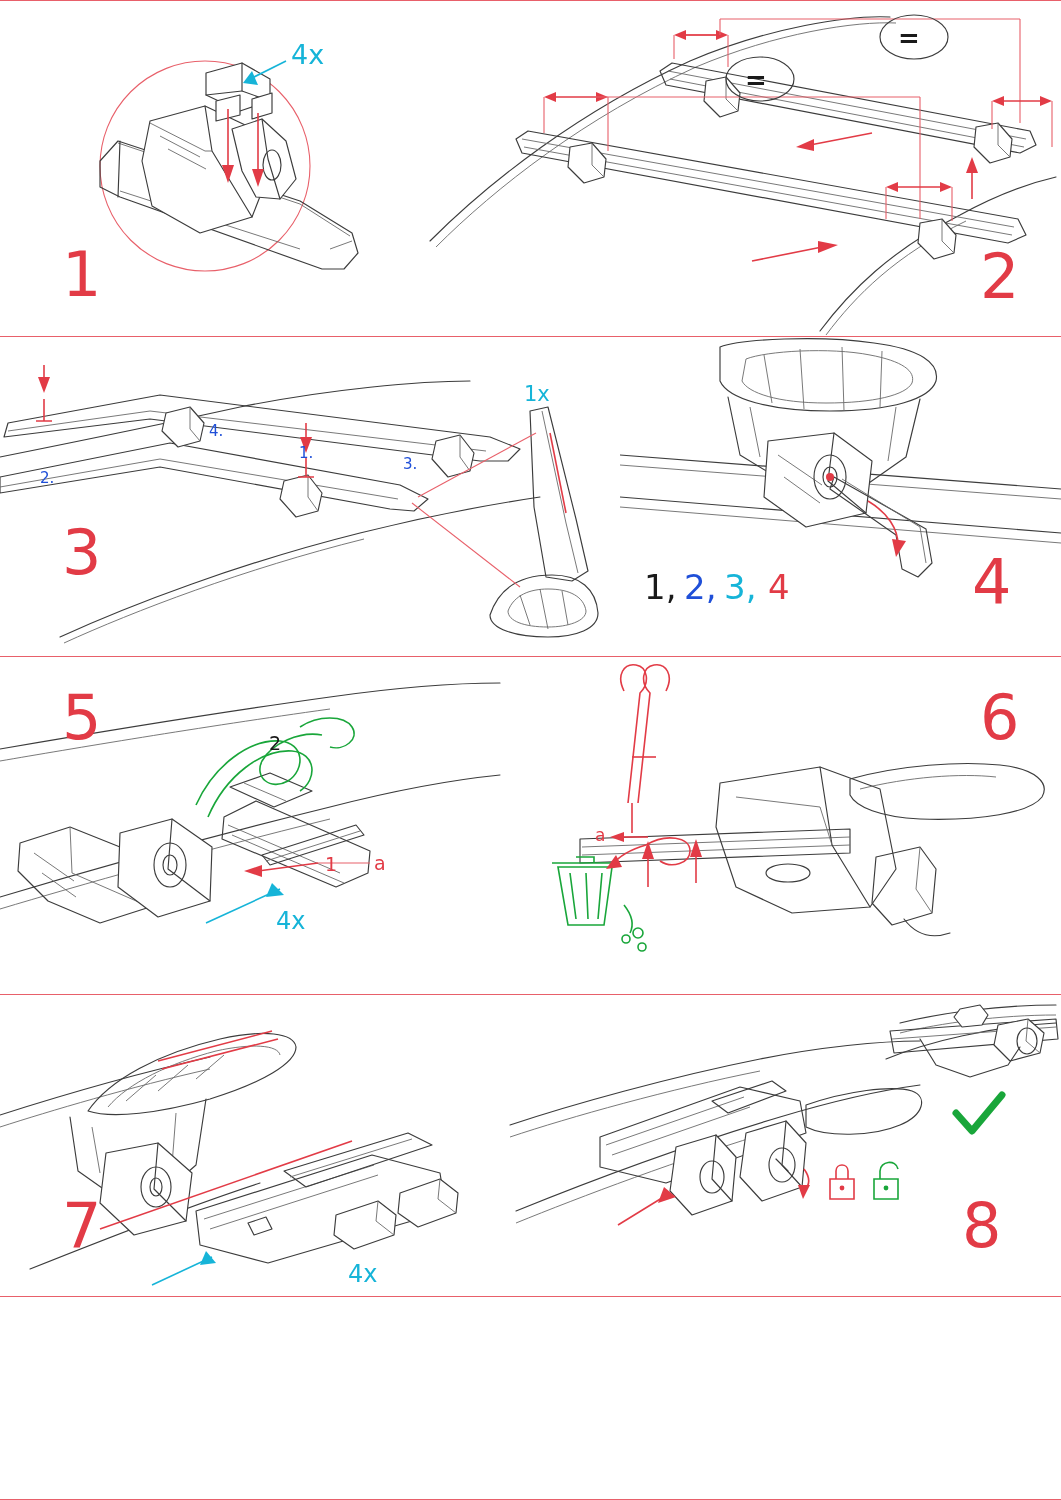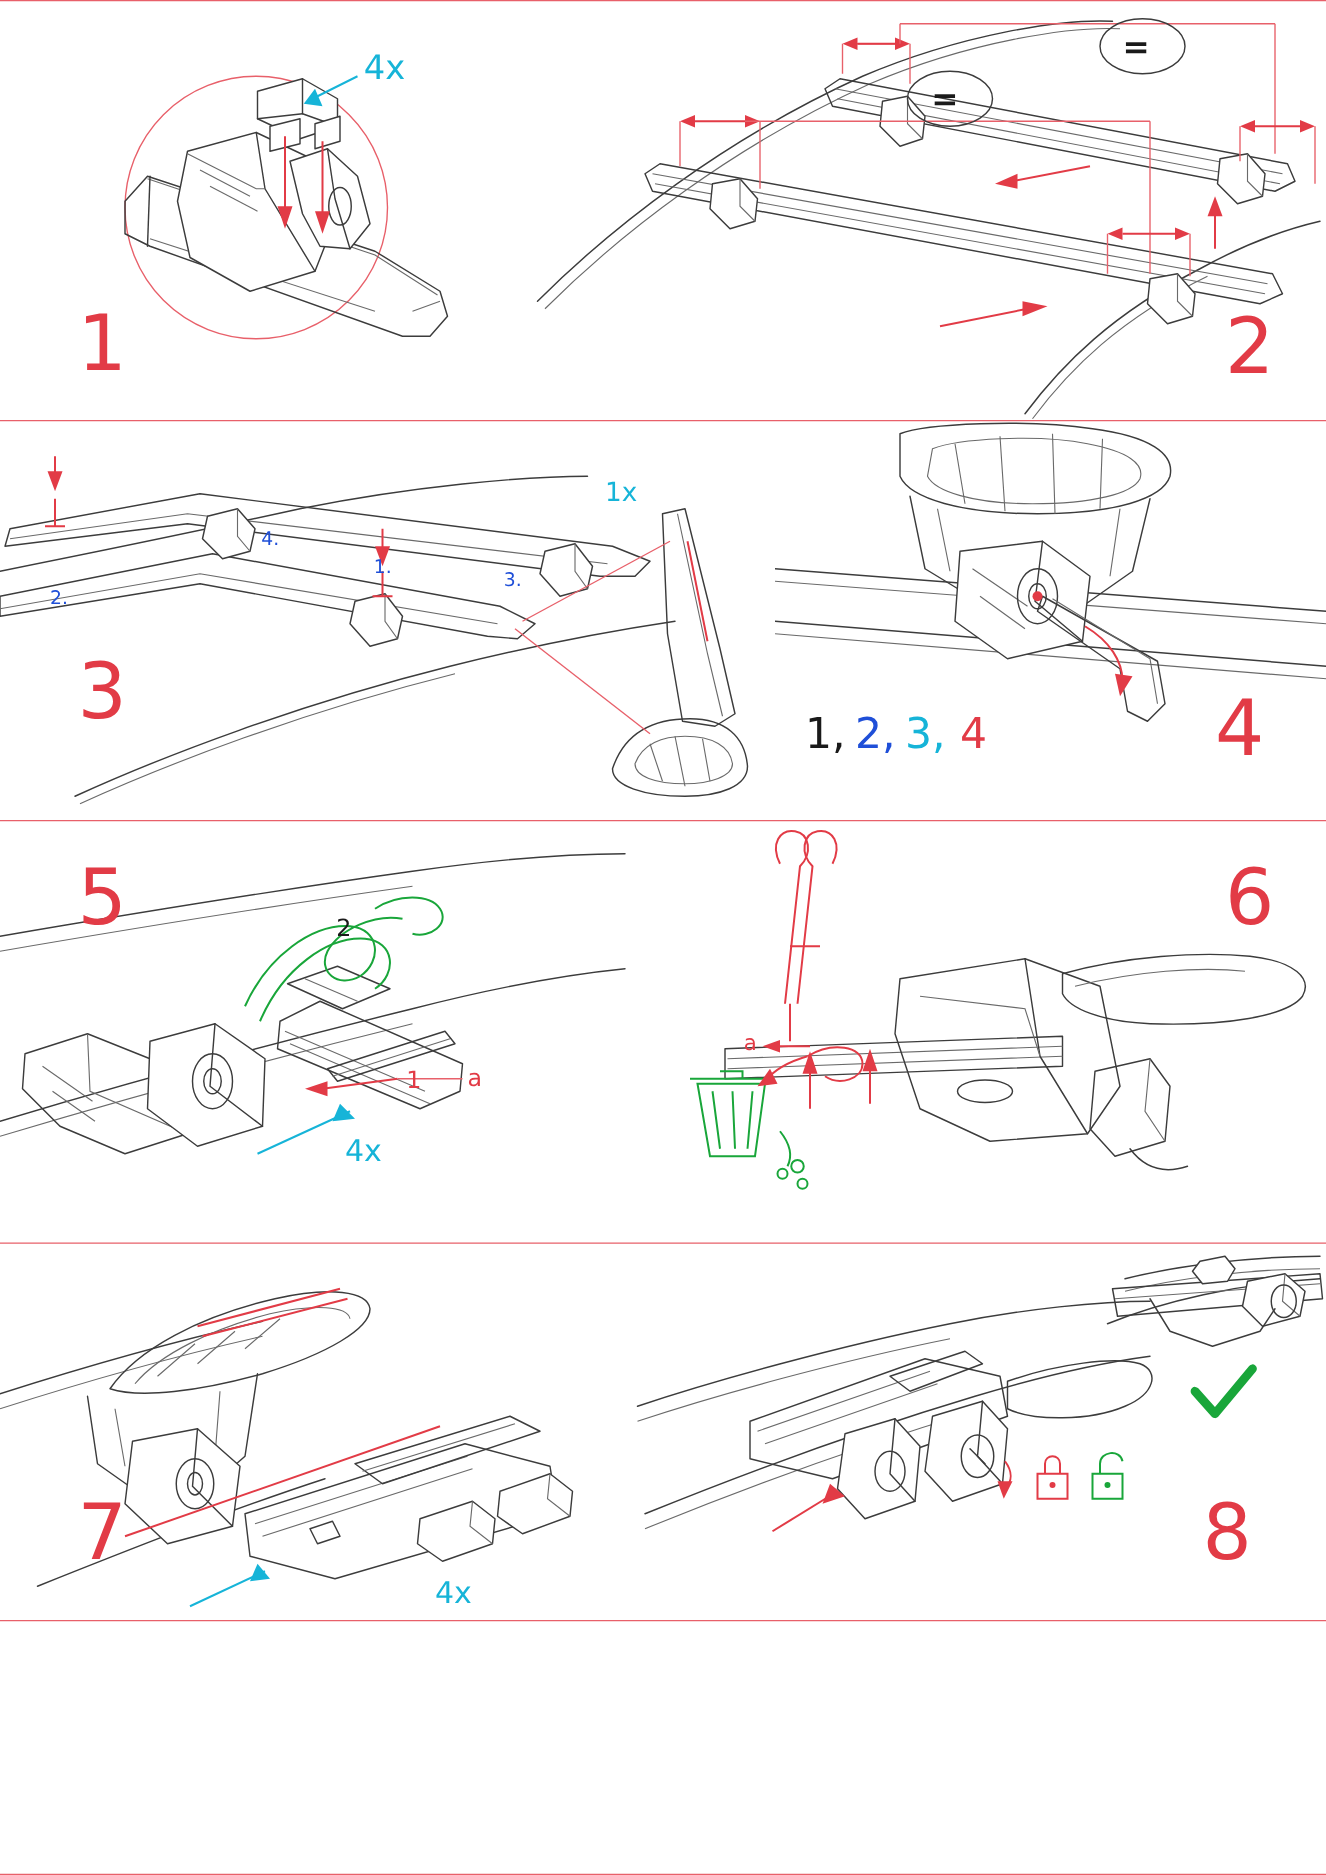--- a/index.html
+++ b/index.html
@@ -214,21 +214,21 @@
       <path class="ln2" d="M508 274 C514 258 530 252 548 252 C570 252 584 260 586 274 C586 284 568 290 548 290 C524 290 508 284 508 274 Z"></path>
       <path class="ln2" d="M520 258 L530 288 M540 252 L548 292 M562 254 L568 288"></path>
 
       <path class="rdth" d="M412 166 L520 250"></path>
       <path class="rdth" d="M418 160 L536 96"></path>
     </svg>
     <div class="lbl small blu" style="left:40px;top:132px;">2.</div>
     <div class="lbl small blu" style="left:209px;top:85px;">4.</div>
     <div class="lbl small blu" style="left:299px;top:107px;">1.</div>
     <div class="lbl small blu" style="left:403px;top:118px;">3.</div>
-    <div class="lbl cy" style="left:484px;top:45px;">1x</div>
+    <div class="lbl cy" style="left:524px;top:45px;">1x</div>
     <div class="stepnum" style="left:62px;top:185px;">3</div>
   </div>
 
   <div class="panel" style="left:620px;top:337px;width:441px;height:319px;">
     <svg width="441" height="319" viewBox="0 0 441 319">
 
       <path class="ln" d="M100 10 C120 2 200 -2 254 6 C300 12 320 26 316 44 C310 62 272 74 210 74 C150 74 108 62 100 44 Z"></path>
       <path class="ln2" d="M126 22 C146 14 210 10 250 18 C282 24 296 34 292 46 C286 58 254 66 206 66 C158 66 128 56 122 44 Z"></path>
       <path class="ln2" d="M144 18 L152 66 M180 12 L184 72 M222 10 L224 74 M262 14 L260 70"></path>
 

